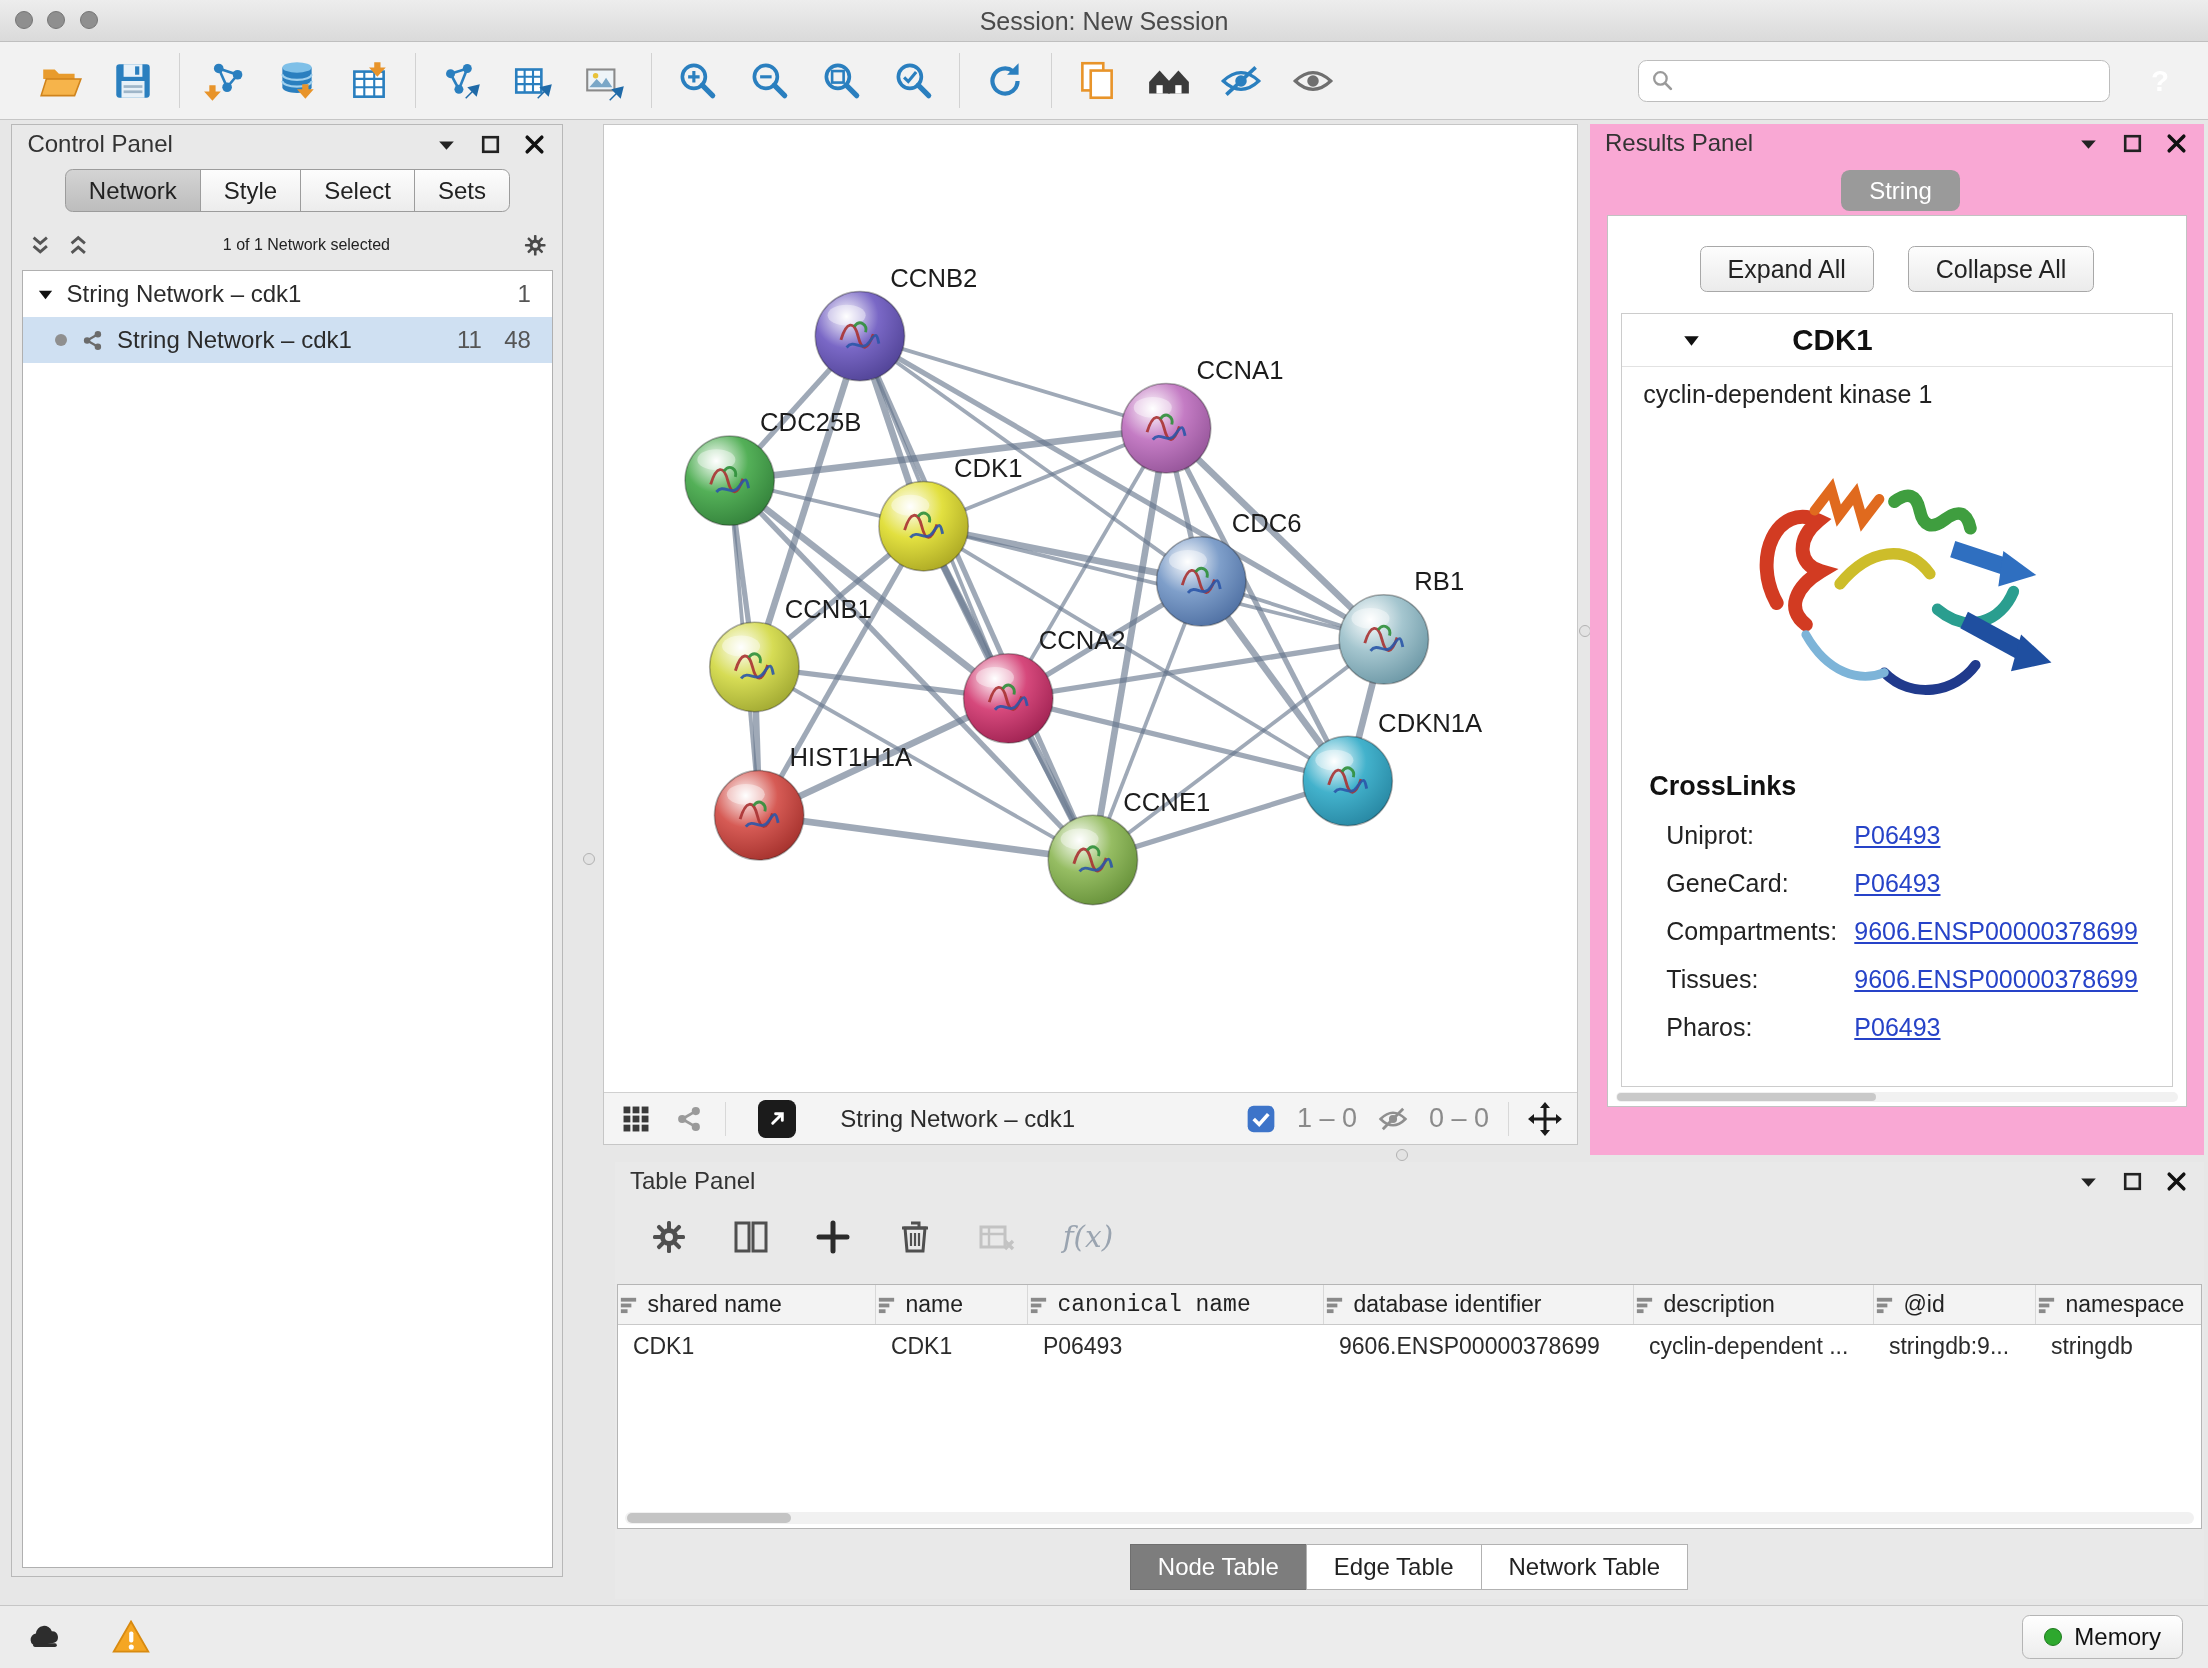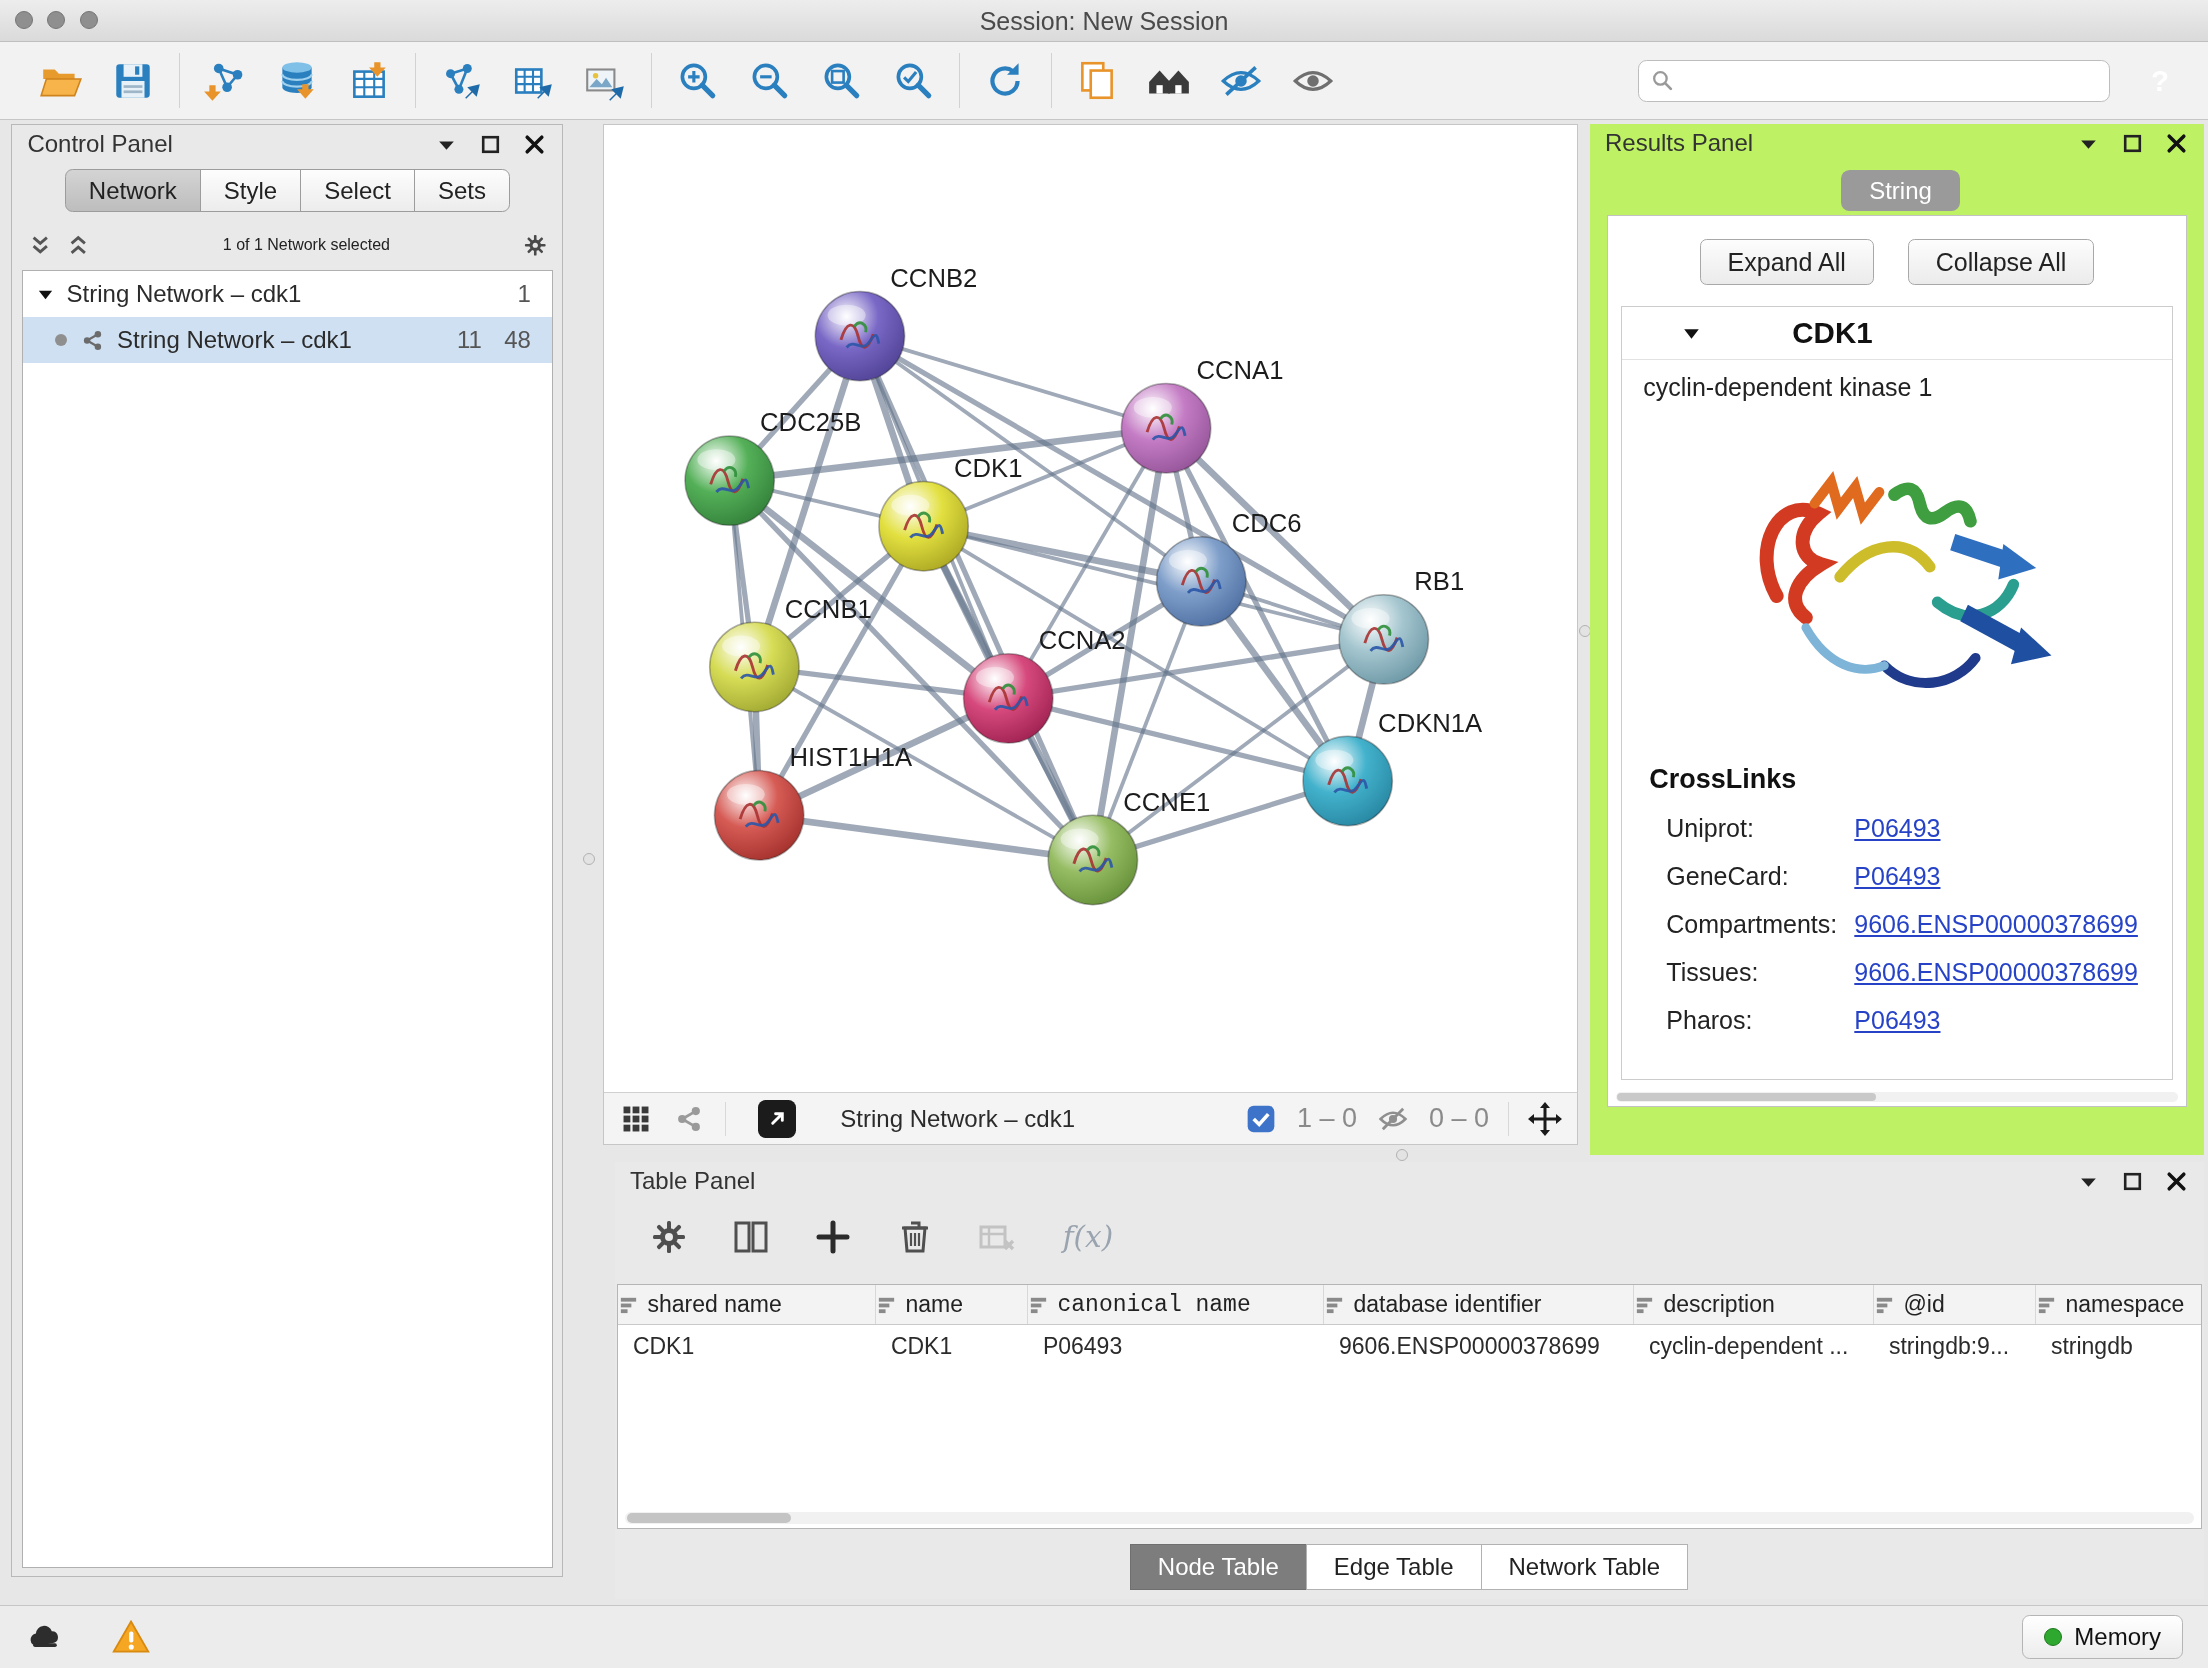--- a/index.html
+++ b/index.html
@@ -43,25 +43,25 @@
 #network-svg{position:absolute;left:0;top:0}
 .strip{position:absolute;left:0;right:0;bottom:0;height:52px;background:#f4f4f4;border-top:1px solid #d0d0d0;display:flex;align-items:center;padding:0 15px;gap:19px}
 .strip svg{width:34px;height:34px}
 .strip .name{font-size:24px;color:#2b2b2b;margin-left:25px}
 .stat{font-size:27px;color:#8a8a8a}
 .blackbtn{width:38px;height:38px;border-radius:7.6px;background:#1b1b1b;display:flex;align-items:center;justify-content:center;margin-left:13.3px}
 .blackbtn svg{width:25px;height:25px}
 .ssep{width:1px;height:34px;background:#d8d8d8}
 .knob{position:absolute;width:12.4px;height:12.4px;border-radius:50%;background:#e3e3e3;border:1px solid #b2b2b2}
 
-.results{position:absolute;left:1590px;top:124px;width:614px;height:1031px;background:#bef264}
+.results{position:absolute;left:1590px;top:124px;width:614px;height:1031px;background:#f9a8d4}
 .pill{position:absolute;top:46px;left:7px;right:0;display:flex;justify-content:center}
 .pill span{background:#9a9a9a;color:#fff;font-size:24px;padding:6.7px 28.5px;border-radius:8.6px}
 .rbox{position:absolute;left:17px;right:17px;top:91px;bottom:48px;background:#fff;border:1px solid #c2c2c2}
-.rbtns{display:flex;justify-content:center;gap:34px;margin-top:23px}
+.rbtns{display:flex;justify-content:center;gap:34px;margin-top:30px}
 .rbtn{font-size:25px;padding:7.6px 27px;border:1px solid #a8a8a8;border-radius:6.7px;background:linear-gradient(#fdfdfd,#ebebeb);color:#222}
 .card{margin:21px 13.3px 0 13.3px;border:1px solid #cccccc;padding-bottom:44px}
 .cardhead{display:flex;align-items:center;height:53px;border-bottom:1px solid #e2e2e2;padding-left:57px}
 .cardhead svg{width:25px;height:25px}
 .gene{font-weight:bold;font-size:29.5px;margin-left:88px;color:#111}
 .gdesc{font-size:25px;color:#222;padding:13.3px 0 3.8px 21px}
 .ribbon{display:block;margin:19px auto 7.6px auto}
 .clhead{font-weight:bold;font-size:27px;padding-left:27px;margin-top:25px;color:#111}
 .clrow{display:flex;padding-left:44px;margin-top:19px;font-size:25px}
 .clrow .lbl{width:188px;color:#222}

